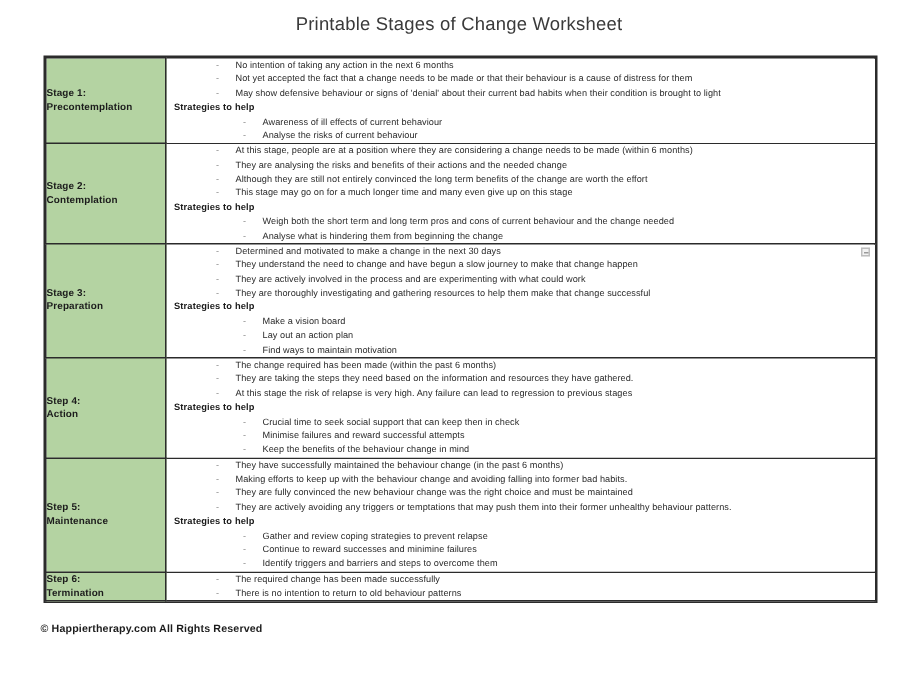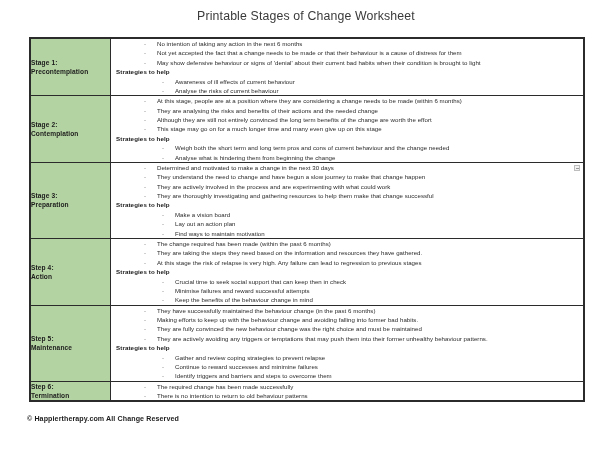--- a/index.html
+++ b/index.html
@@ -246,15 +246,15 @@
               <ul class="bullets">
                 <li>The required change has been made successfully</li>
                 <li>There is no intention to return to old behaviour patterns</li>
               </ul>
             </td>
           </tr>
         </tbody>
     </table>
   </div>
 
-  <div class="footer">© Happiertherapy.com All Change Reserved</div>
+  <div class="footer">© Happiertherapy.com All Rights Reserved</div>
 
 </div>
 
 </body></html>

